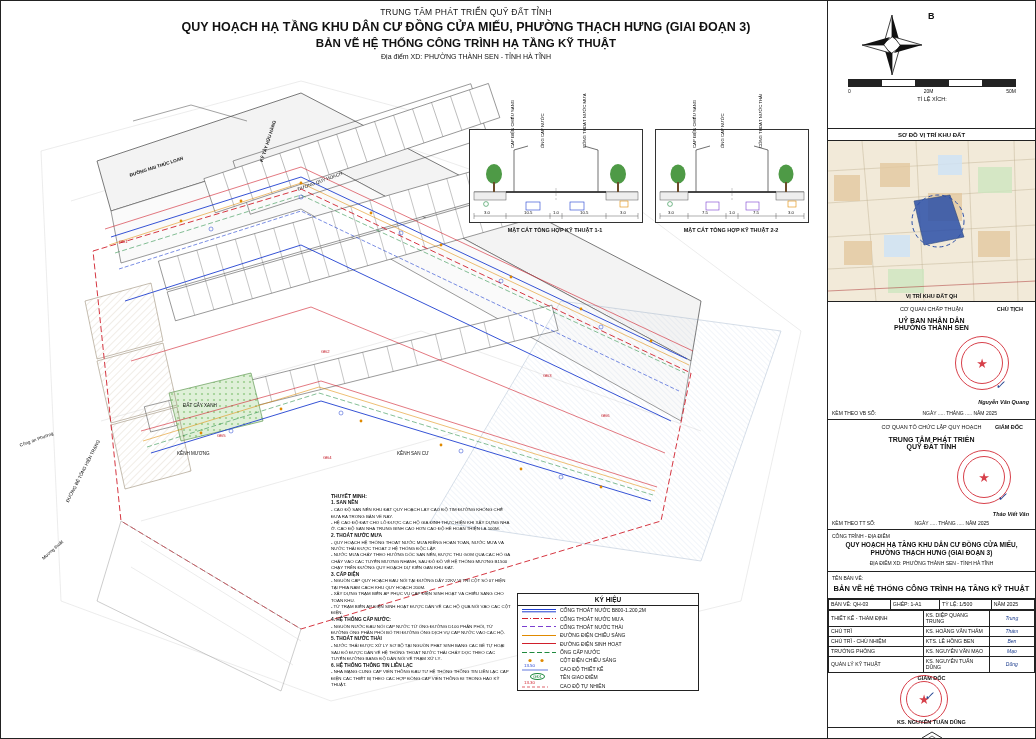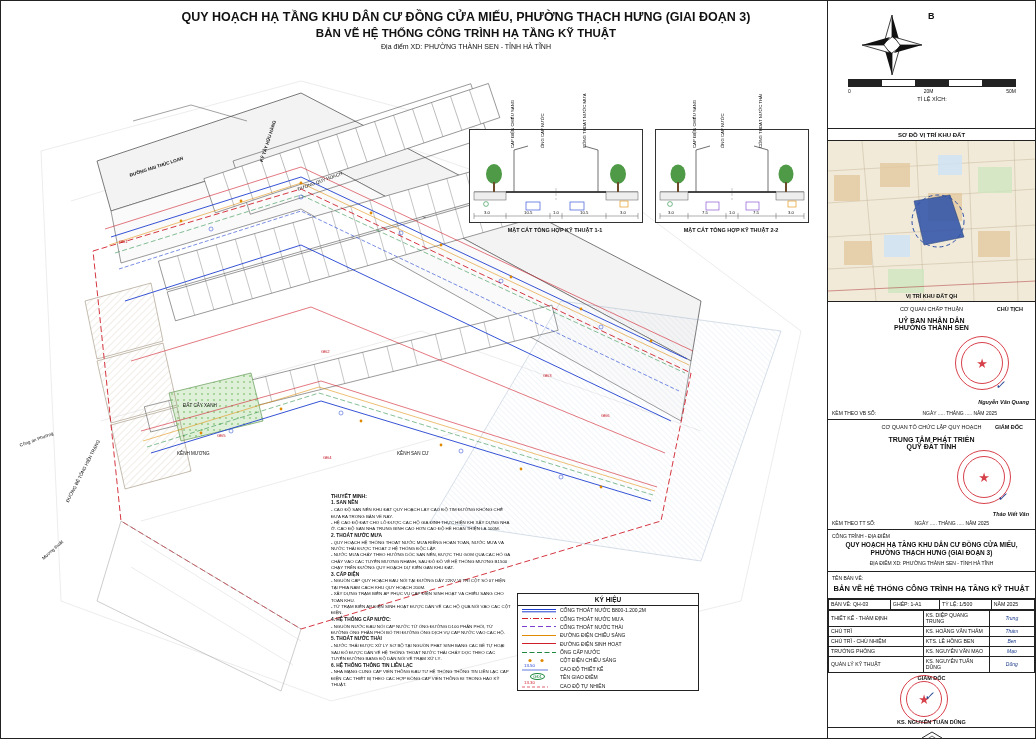--- a/index.html
+++ b/index.html
@@ -101,20 +101,21 @@
 
   .dimlabel{position:absolute;font-size:4.3px;white-space:nowrap;}
   .pt{position:absolute;font-size:4.2px;color:#c1121f;white-space:nowrap;}
 </style>
 </head>
 <body>
 
 <div class="sheet">
 
   <div class="header">
+    <div class="l1">TRUNG TÂM PHÁT TRIỂN QUỸ ĐẤT TỈNH</div>
     <div class="l2">QUY HOẠCH HẠ TẦNG KHU DÂN CƯ ĐỒNG CỬA MIẾU, PHƯỜNG THẠCH HƯNG (GIAI ĐOẠN 3)</div>
     <div class="l3">BẢN VẼ HỆ THỐNG CÔNG TRÌNH HẠ TẦNG KỸ THUẬT</div>
     <div class="l4">Địa điểm XD: PHƯỜNG THÀNH SEN - TỈNH HÀ TĨNH</div>
   </div>
 
   <div class="draw">
     <svg width="828" height="739" viewBox="0 0 828 739">
       <defs>
         <pattern id="hatch" width="5" height="5" patternUnits="userSpaceOnUse" patternTransform="rotate(45)">
           <line x1="0" y1="0" x2="0" y2="5" stroke="#c8b9a0" stroke-width=".5"></line>

